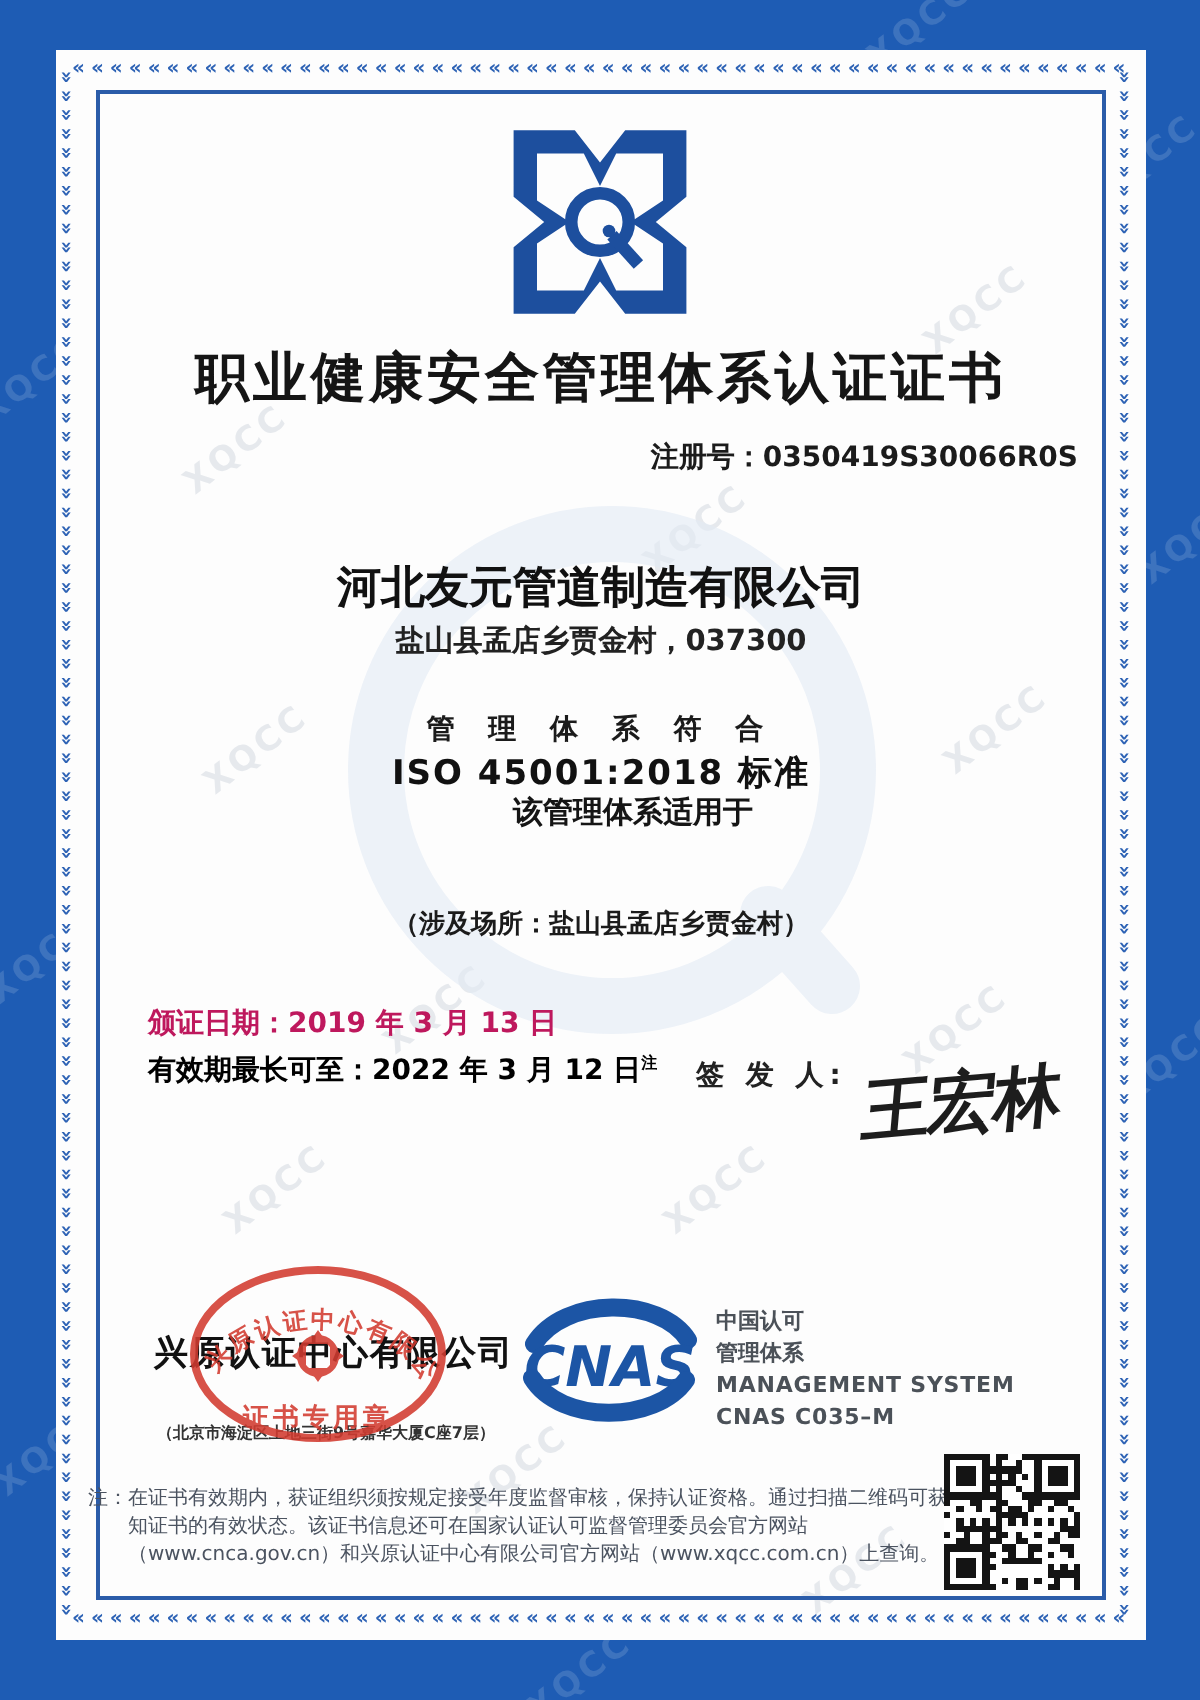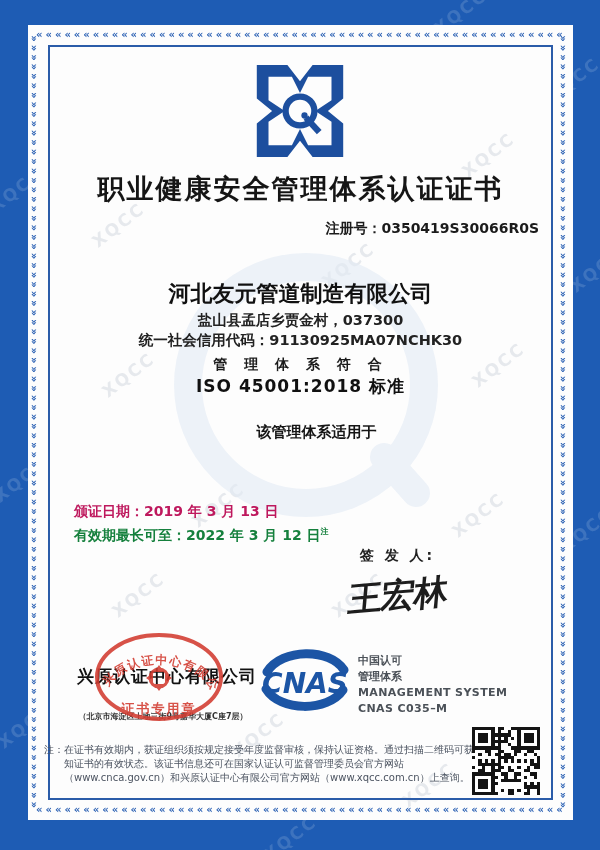--- a/index.html
+++ b/index.html
@@ -29,27 +29,27 @@
   .abs{position:absolute;}
   .ctr{left:22px;right:22px;text-align:center;}
   .title{top:146px;font-size:27px;font-weight:bold;color:#151515;letter-spacing:2px;}
   .reg{top:195px;right:34px;font-size:14px;font-weight:bold;color:#1b1b1b;}
   .certify{top:235px;font-size:16px;font-weight:bold;color:#1b1b1b;word-spacing:16px;}
   .company{top:254px;font-size:22px;font-weight:bold;color:#111;}
   .addr{top:286px;font-size:14.5px;font-weight:bold;color:#222;}
   .code{top:306px;font-size:14.5px;font-weight:bold;color:#222;}
   .conform{top:331px;font-size:14px;font-weight:bold;color:#1b1b1b;letter-spacing:6px;}
   .iso{top:350px;font-size:17px;font-weight:bold;color:#111;letter-spacing:1px;}
-  .intro{top:398px;font-size:15px;font-weight:bold;color:#151515;padding-left:32px;}
+  .intro{top:372px;font-size:15px;font-weight:bold;color:#151515;padding-left:32px;}
   .scope{top:404px;font-size:16px;font-weight:bold;color:#111;}
   .sites{top:428px;font-size:13px;font-weight:bold;color:#1b1b1b;}
   .issue{top:478px;left:46px;font-size:14px;font-weight:bold;color:#be185d;}
-  .valid{top:501px;left:46px;font-size:14px;font-weight:bold;color:#15803d;}
+  .valid{top:501px;left:46px;font-size:14px;font-weight:bold;color:#000000;}
   .valid sup{font-size:8px;}
-  .signrow{top:522px;left:320px;display:flex;align-items:center;gap:8px;flex-direction:column;}
+  .signrow{top:504px;left:320px;display:flex;align-items:flex-start;gap:8px;}
   .signlabel{font-size:14px;font-weight:bold;color:#222;letter-spacing:3px;}
   .signature{font-size:34px;font-weight:bold;color:#1d1d1d;
              font-family:"DejaVu Serif","Liberation Serif",serif;
              transform:rotate(-5deg) skewX(-10deg);letter-spacing:-1px;}
   .orgname{top:640px;left:18px;width:242px;text-align:center;
            font-size:17px;font-weight:bold;color:#111;letter-spacing:1px;}
   .orgaddr{top:686px;left:6px;width:258px;text-align:center;
            font-size:8px;font-weight:bold;color:#333;}
   .seal{left:62px;top:604px;opacity:.88;}
   .cnas-logo{left:232px;top:620px;}
@@ -106,24 +106,24 @@
       M15,15 L15,41 L33,53 L15,65 L15,91 L41,91 L50,73 L59,91 L85,91 L85,65 L67,53 L85,41 L85,15 L59,15 L50,33 L41,15 Z"></path>
     <circle cx="50" cy="53" r="16" fill="none" stroke="#1d4f9e" stroke-width="7"></circle>
     <path d="M59,63 L69,74" stroke="#1d4f9e" stroke-width="7" stroke-linecap="square"></path>
     <circle cx="55" cy="58" r="3.5" fill="#1d4f9e"></circle>
   </svg>
 
   <div class="abs ctr title">职业健康安全管理体系认证证书</div>
   <div class="abs reg">注册号：0350419S30066R0S</div>
   <div class="abs ctr company">河北友元管道制造有限公司</div>
   <div class="abs ctr addr">盐山县孟店乡贾金村，037300</div>
-  <div class="abs ctr code">统一社会信用代码：91130925MA07NCHK30</div>
   <div class="abs ctr conform">管 理 体 系 符 合</div>
   <div class="abs ctr iso">ISO 45001:2018 标准</div>
   <div class="abs ctr intro">该管理体系适用于</div>
+  <div class="abs ctr sites">（涉及场所：盐山县孟店乡贾金村）</div>
   <div class="abs issue">颁证日期：2019 年 3 月 13 日</div>
   <div class="abs valid">
     <span>有效期最长可至：2022 年 3 月 12 日</span><sup>注</sup>
   </div>
 
   <div class="abs signrow">
     <span class="signlabel">签 发 人:</span>
     <span class="signature">王宏林</span>
   </div>
 

